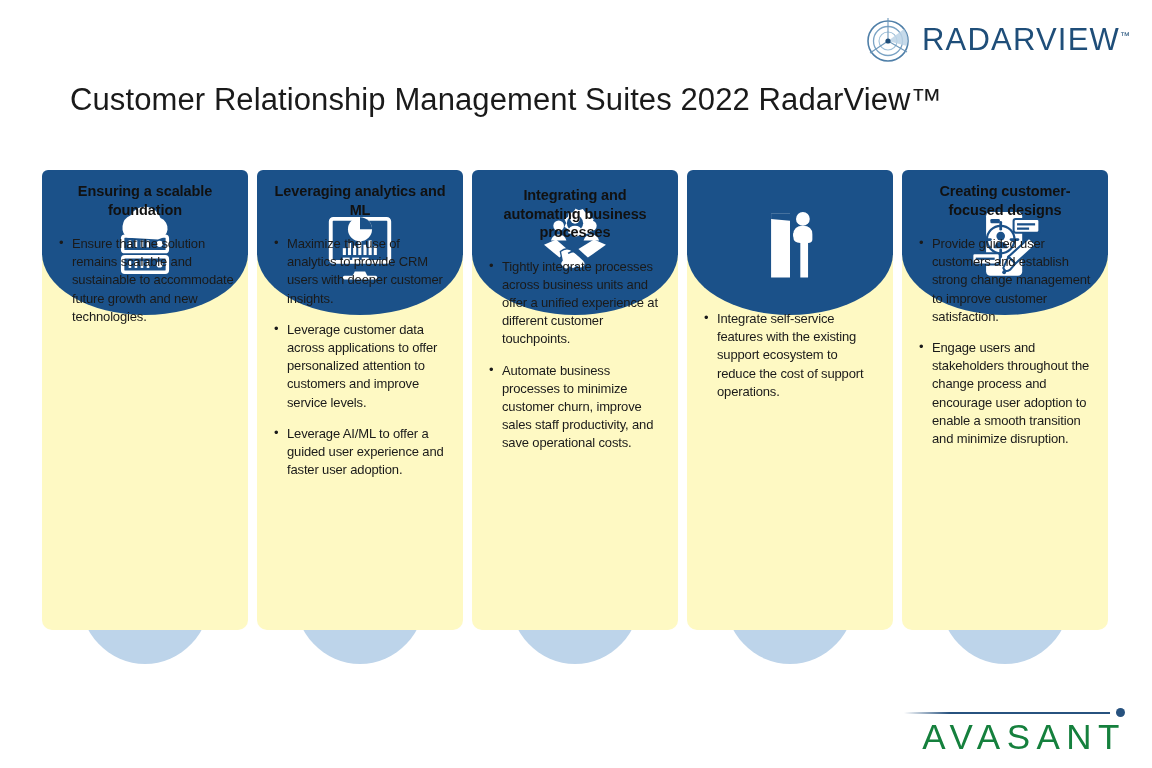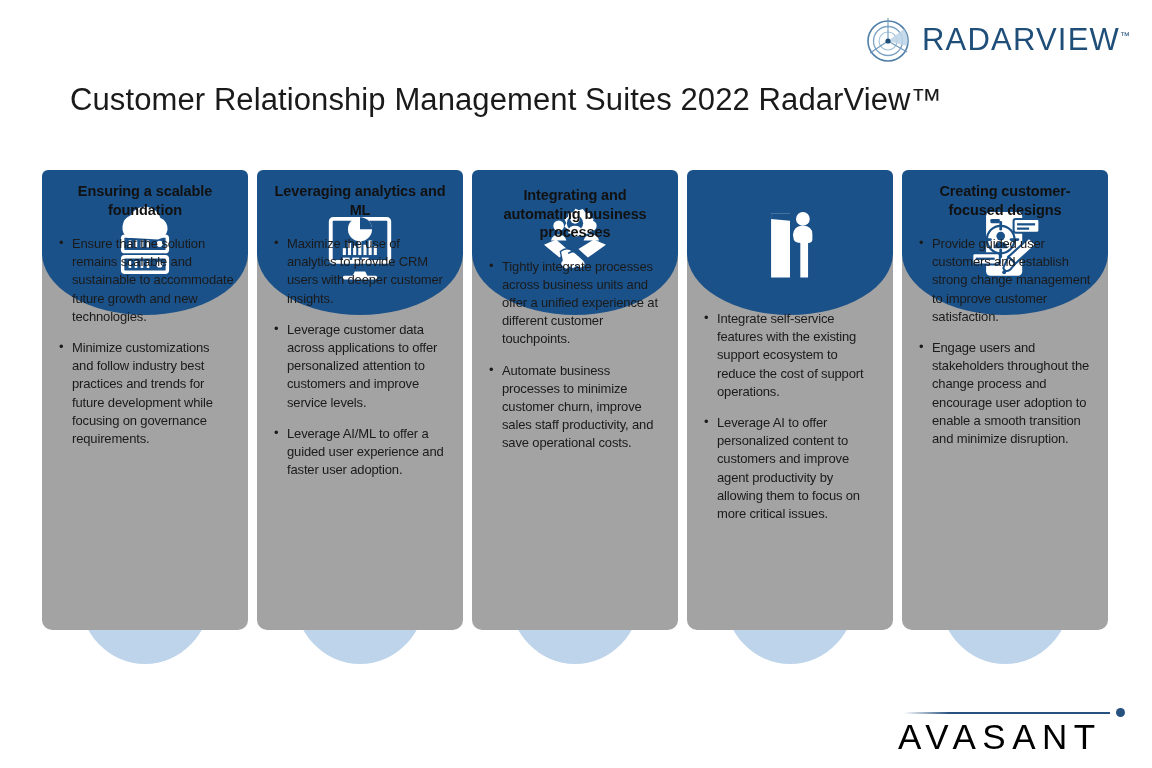--- a/index.html
+++ b/index.html
@@ -71,21 +71,21 @@
 
   .card {
     position: relative;
     width: 206px;
     flex: 0 0 206px;
   }
 
   
   .card-body {
     position: relative;
-    background: #a3a3a3;
+    background: #fef9c3;
     border-radius: 10px;
     padding: 140px 12px 14px 12px;
     min-height: 460px;
     z-index: 1;
   }
 
   
   .card-tab {
     position: absolute;
     left: 50%;
@@ -183,23 +183,23 @@
     right: 1px;
     top: 1px;
     width: 9px;
     height: 9px;
     border-radius: 50%;
     background: #27527f;
   }
   .av-word {
     font-size: 35px;
     letter-spacing: 6.5px;
-    color: #000000;
+    color: #15803d;
     font-weight: 400;
-    text-align: left;
+    text-align: right;
     line-height: 1.05;
     font-family: "Liberation Sans", sans-serif;
   }
 </style>
 </head>
 <body>
 
 <div id="slide">
 
   <div class="rv-logo">
@@ -242,21 +242,20 @@
                 <rect x="52" y="71" width="3" height="8"></rect>
               </g>
               <circle cx="67" cy="51" r="3.6" fill="#ffffff"></circle>
               <circle cx="67" cy="75" r="3.6" fill="#ffffff"></circle>
             </svg>
           </span>
         </div>
         <h2 class="card-heading">Ensuring a scalable foundation</h2>
         <ul class="bullets">
           <li>Ensure that the solution remains scalable and sustainable to accommodate future growth and new technologies.</li>
-          <li>Minimize customizations and follow industry best practices and trends for future development while focusing on governance requirements.</li>
         </ul>
       </div>
     </div>
 
     <div class="card">
       <div class="card-tab"></div>
       <div class="card-body">
         <div class="card-cap">
           <span>
             <svg class="card-icon" viewBox="0 0 100 100" xmlns="http://www.w3.org/2000/svg">
@@ -331,21 +330,20 @@
               <path d="M18 16 h22 v74 h-22 l0-66 z" fill="#ffffff"></path>
               <path d="M18 16 l22 0 l0 8 l-22 -2 z" fill="#1b5189"></path>
               <circle cx="55" cy="22" r="8" fill="#ffffff"></circle>
               <path d="M44 40 q0-10 11-10 q11 0 11 10 l0 6 q0 4-5 4 l0 40 h-9 l0-40 q-8 0-8-6 z" fill="#ffffff"></path>
               <path d="M44 38 q-2 6 4 7 l6-5 z" fill="#ffffff"></path>
             </svg>
           </span>
         </div>
         <ul class="bullets">
           <li>Integrate self-service features with the existing support ecosystem to reduce the cost of support operations.</li>
-          <li>Leverage AI to offer personalized content to customers and improve agent productivity by allowing them to focus on more critical issues.</li>
         </ul>
       </div>
     </div>
 
     <div class="card">
       <div class="card-tab"></div>
       <div class="card-body">
         <div class="card-cap">
           <span>
             <svg class="card-icon" viewBox="0 0 100 100" xmlns="http://www.w3.org/2000/svg">

